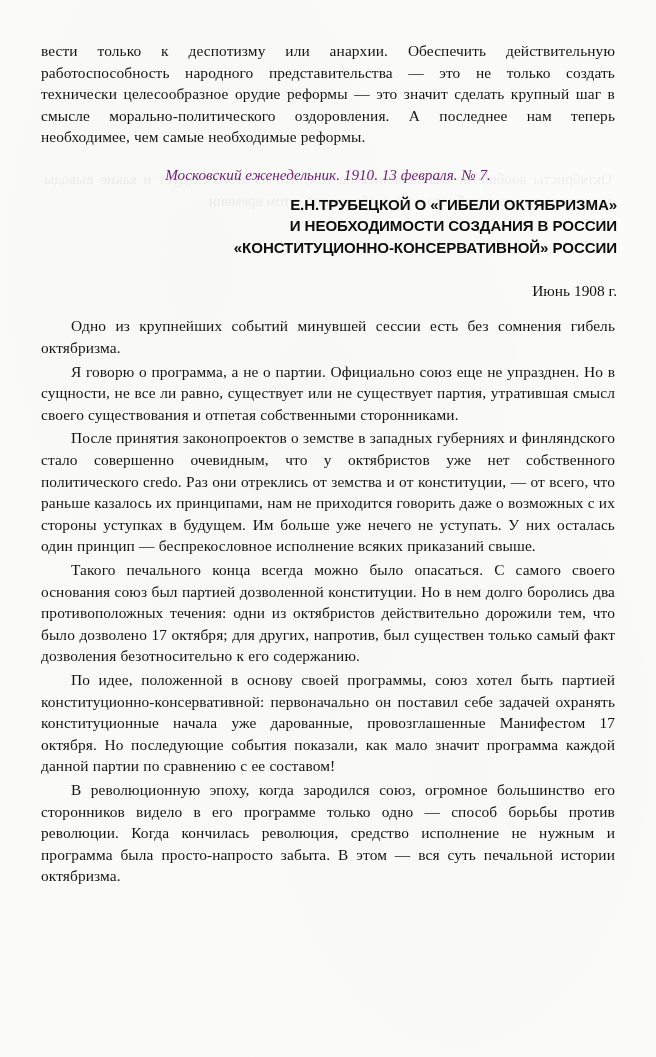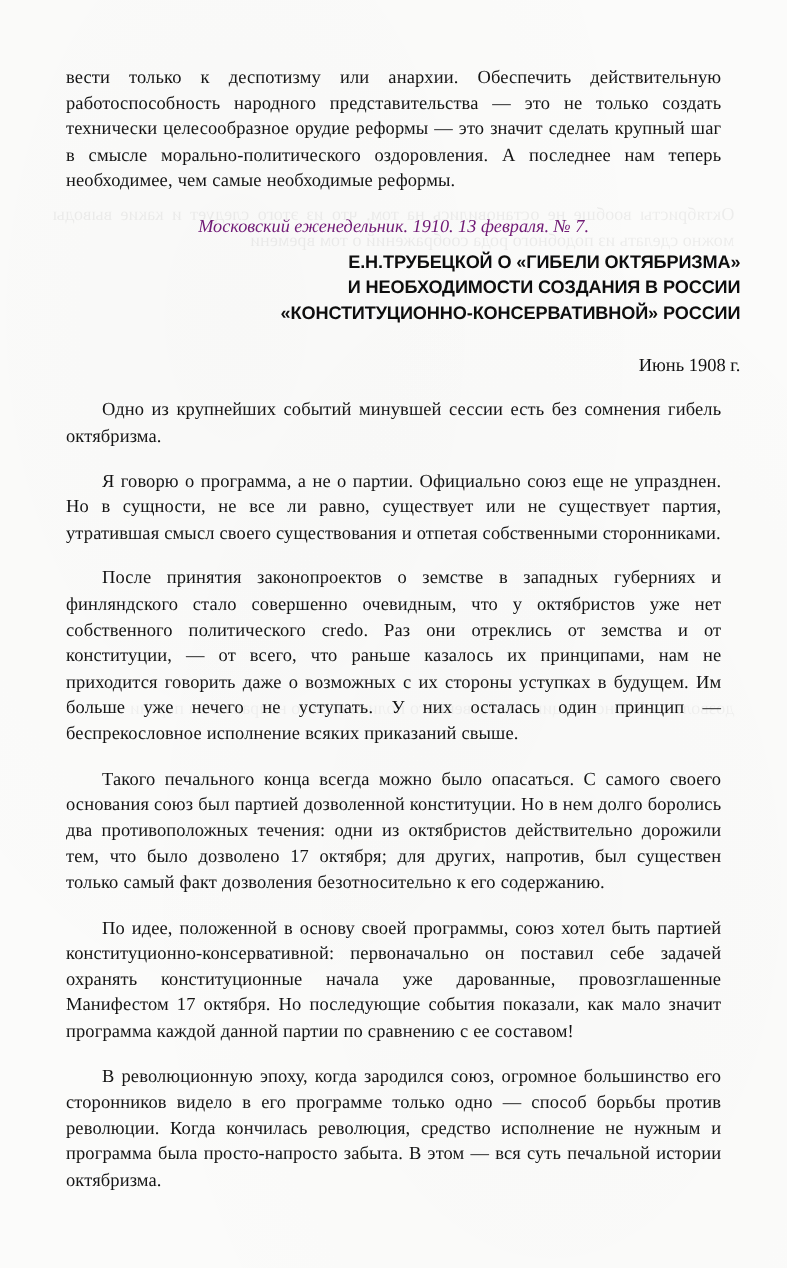--- a/index.html
+++ b/index.html
@@ -31,21 +31,21 @@
       radial-gradient(ellipse at 30% 25%, rgba(0,0,0,0.012), rgba(0,0,0,0) 60%),
       radial-gradient(ellipse at 70% 70%, rgba(0,0,0,0.010), rgba(0,0,0,0) 60%);
     pointer-events: none;
   }
   .col {
     position: relative;
     width: 578px;
     margin: 0 auto;
   }
   p.body-par {
-    margin: 16px;
+    margin: 2px;
     font-size: 15.4px;
     line-height: 21.6px;
     text-align: justify;
     text-indent: 30px;
     letter-spacing: 0.1px;
     word-spacing: 0.2px;
     color: #141414;
   }
   .top-block p.body-par {
     text-indent: 0;

